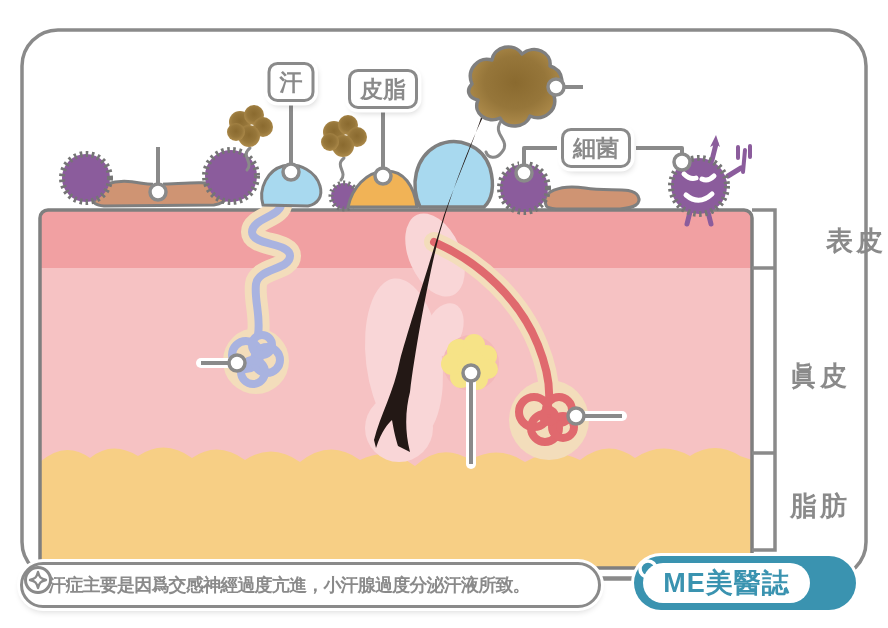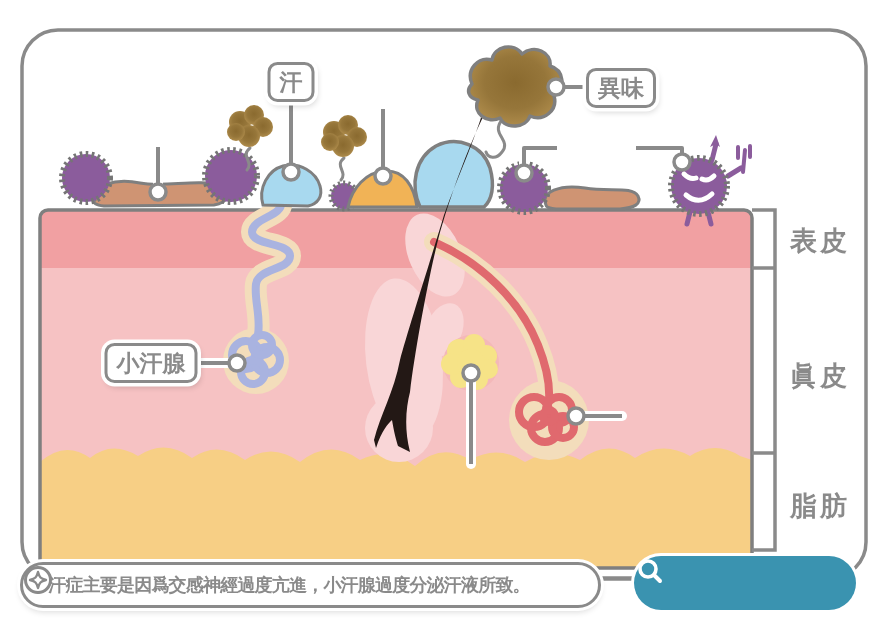--- a/index.html
+++ b/index.html
@@ -198,35 +198,36 @@
       <circle cx="524" cy="173" r="8"></circle>
           <circle cx="682" cy="162" r="8"></circle>
       <circle cx="237" cy="363" r="8"></circle>
           <circle cx="576" cy="416" r="8"></circle>
       <circle cx="471" cy="373" r="8"></circle>
     </g>
   </g>
 </svg>
 
 <div class="label-box" style="left:291px;top:82px">汗</div>
-<div class="label-box" style="left:621px;top:88px">異味</div>
-<div class="label-box" style="left:151px;top:363px">小汗腺</div>
-
-<div class="layer-label" style="left:820px;top:241px">表皮</div>
+<div class="label-box" style="left:383px;top:89px">皮脂</div>
+<div class="label-box" style="left:596px;top:148px">細菌</div>
+
+<div class="layer-label" style="left:856px;top:241px">表皮</div>
 <div class="layer-label" style="left:820px;top:376px">眞皮</div>
 <div class="layer-label" style="left:820px;top:506px">脂肪</div>
 
 <div class="caption-pill">
   <svg width="30" height="30" viewBox="-15 -15 30 30">
     <circle r="12.5" fill="#fff" stroke="#8a8a8a" stroke-width="3"></circle>
     <path d="M0,-8 C1.5,-2.5 2.5,-1.5 8,0 C2.5,1.5 1.5,2.5 0,8 C-1.5,2.5 -2.5,1.5 -8,0 C-2.5,-1.5 -1.5,-2.5 0,-8 Z" fill="#fff" stroke="#8a8a8a" stroke-width="2.4" stroke-linejoin="round"></path>
   </svg>
   <span class="caption-text">手汗症主要是因爲交感神經過度亢進，小汗腺過度分泌汗液所致。</span>
 </div>
 
 <div class="brand-pill">
+  <div class="brand-inner">ME美醫誌</div>
   <svg class="brand-search" viewBox="0 0 32 32">
     <circle cx="14" cy="13" r="8" fill="none" stroke="#fff" stroke-width="3.6"></circle>
     <path d="M20,19 L26,25" stroke="#fff" stroke-width="4" stroke-linecap="round"></path>
   </svg>
 </div>
 
 </div>
 
 </body></html>

